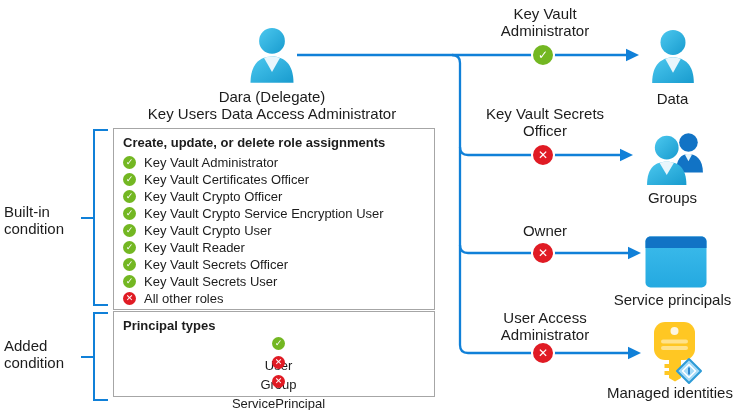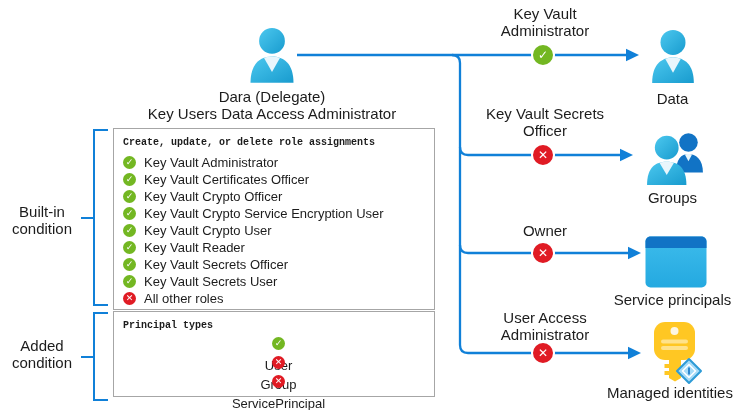--- a/index.html
+++ b/index.html
@@ -3,26 +3,26 @@
 <meta charset="utf-8">
 <style>
   html,body{margin:0;padding:0;background:#fff;}
   #canvas{
     position:relative;width:749px;height:410px;background:#fff;overflow:hidden;
     font-family:"Liberation Sans","DejaVu Sans",sans-serif;color:#1c1c1c;
   }
   .abs{position:absolute;}
   svg{display:block;overflow:visible;}
   .caption{font-size:15px;line-height:1.15;text-align:center;}
-  .bracket-label{font-size:15px;line-height:1.15;text-align:center;}
+  .bracket-label{font-size:15px;line-height:1.15;}
   .cond-box{
     position:absolute;left:113px;width:322px;background:#fff;
     border:1.6px solid #a6a6a6;box-sizing:border-box;
   }
-  .box-title{font-weight:bold;font-size:10px;padding:5px 8px 3px 9px;line-height:17px;font-family:Liberation Mono, monospace;}
+  .box-title{font-weight:bold;font-size:13px;padding:5px 8px 3px 9px;line-height:17px;}
   .item{display:flex;align-items:center;gap:8px;padding-left:9px;font-size:13px;height:17px;}
   .box2 .item{height:19px;flex-direction:column;}
   .status{
     width:13px;height:13px;border-radius:50%;flex:none;
     display:inline-flex;align-items:center;justify-content:center;
     color:#fff;font-family:"DejaVu Sans",sans-serif;font-weight:bold;font-size:9px;line-height:1;
   }
   .status[data-status="allowed"]{background:#73b722;}
   .status[data-status="denied"]{background:#e01b24;}
   .status[data-status="allowed"]::before{content:"✓";}

